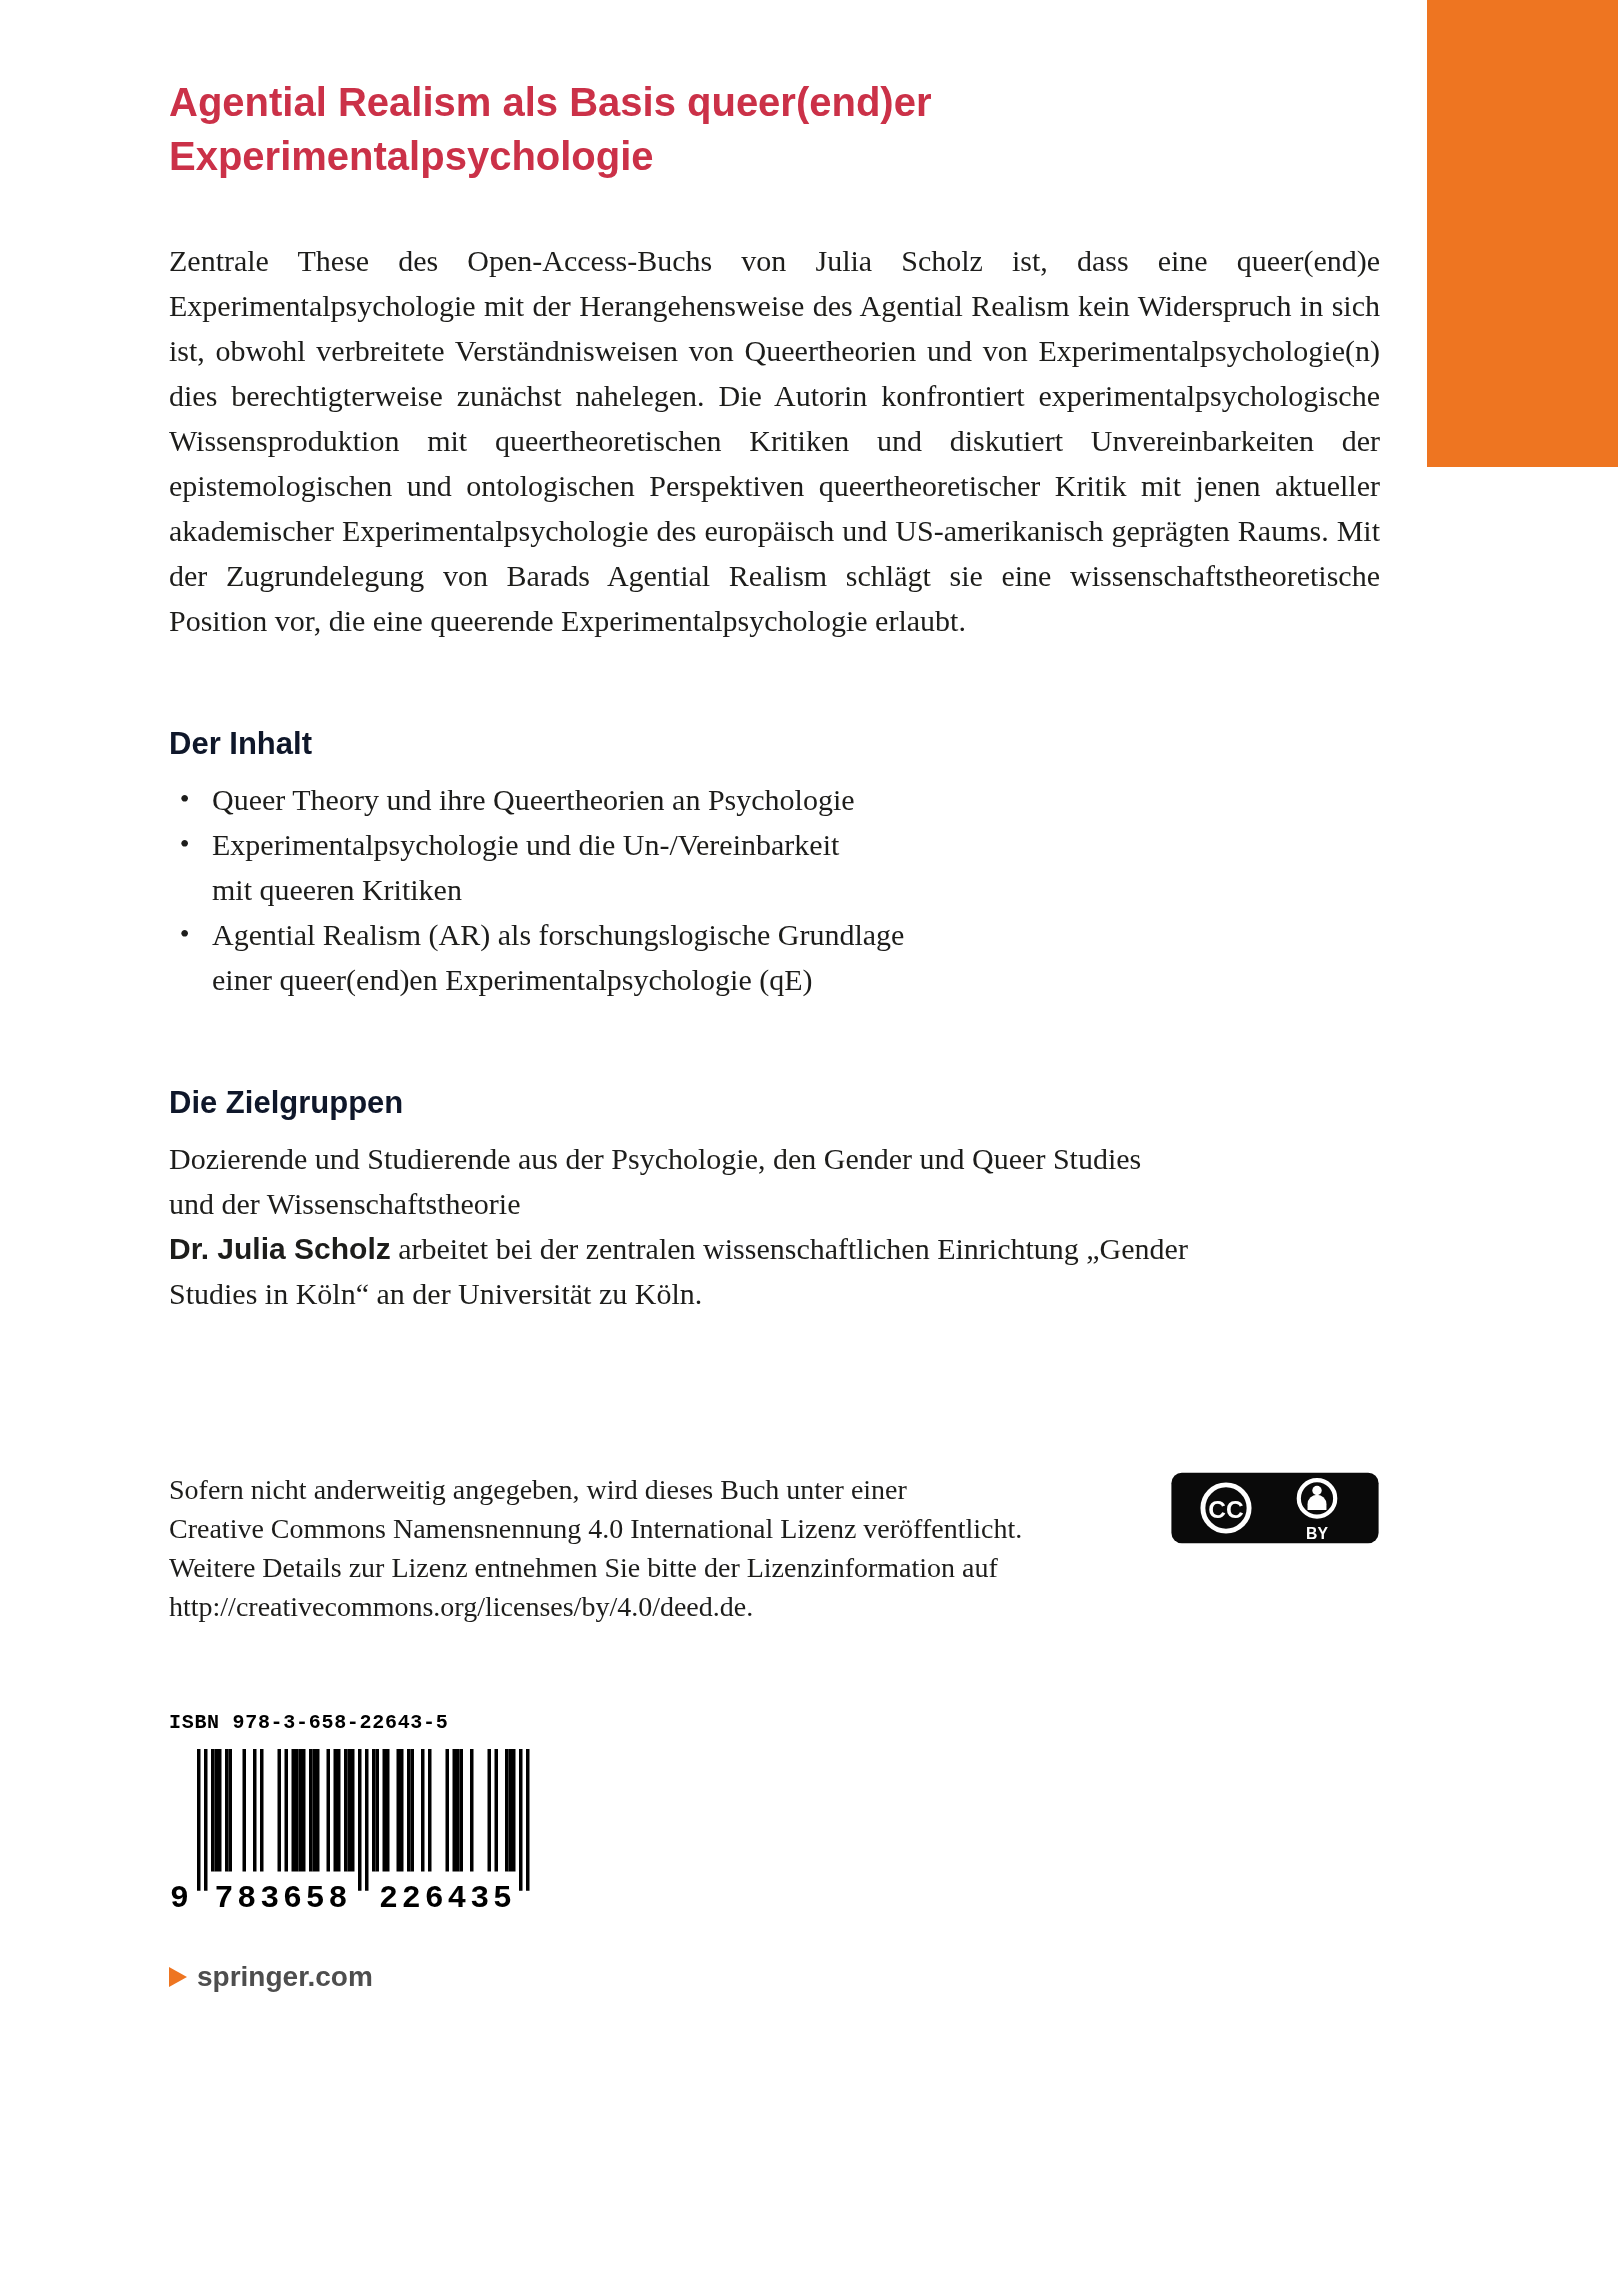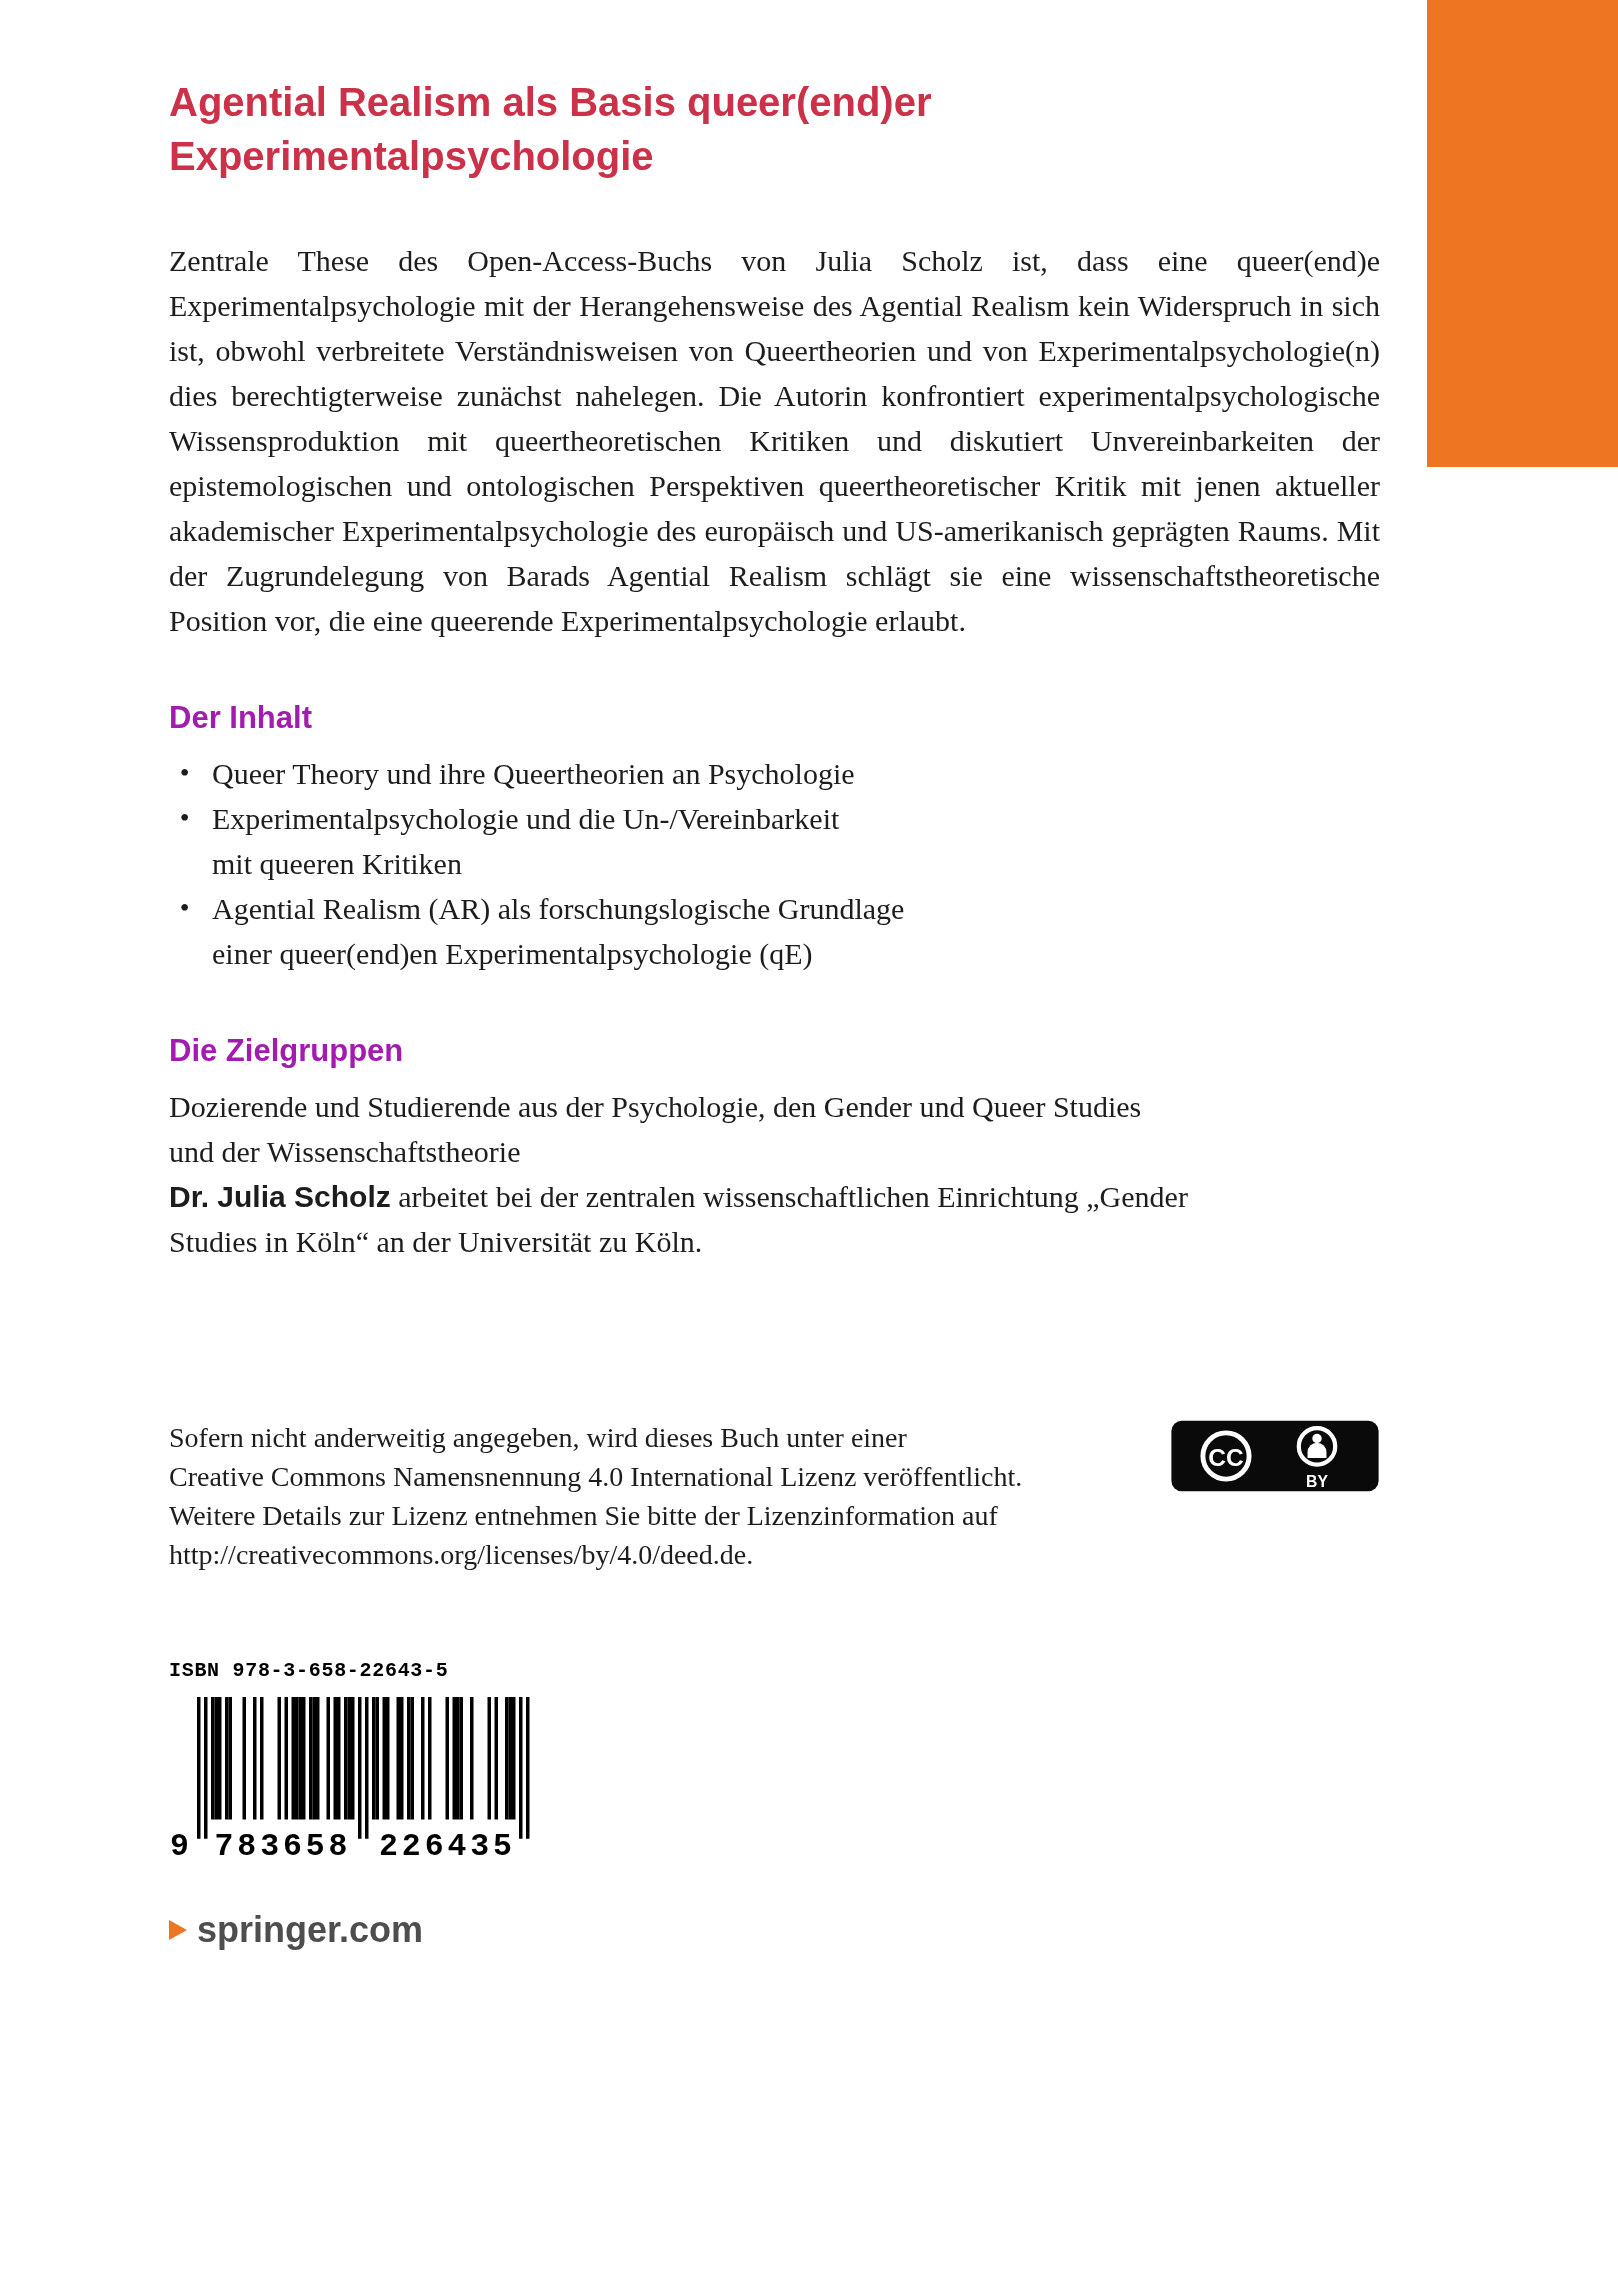--- a/index.html
+++ b/index.html
@@ -31,22 +31,22 @@
   .abstract {
     font-size: 30px; line-height: 45px;
     text-align: justify;
     margin: 55px 0 0 0;
   }
 
   .sec-heading {
     font-family: "Liberation Sans", sans-serif;
     font-weight: bold;
     font-size: 31px; line-height: 35px;
-    color: #a21caf;
-    margin: 57px 0 16px 0;
+    color: #0f172a;
+    margin: 83px 0 16px 0;
   }
 
   .bullets { list-style: none; margin: 0; padding: 0; font-size: 30px; line-height: 45px; }
   .bullets li { position: relative; padding-left: 43px; white-space: pre-line; }
   .bullets li::before {
     content: "\2022";
     position: absolute; left: 10.8px; top: -1.3px;
     font-size: 28px;
   }
 
@@ -67,21 +67,21 @@
   .barcode { display: block; margin-top: 15px; }
   .bc-digit {
     font-family: "Liberation Mono", monospace;
     font-size: 9px; font-weight: bold; fill: #000;
   }
 
   .footer {
     margin-top: 51px;
     display: flex; align-items: center;
     font-family: "Liberation Sans", sans-serif;
-    font-weight: bold; font-size: 36px;
+    font-weight: bold; font-size: 28px;
     color: #4e4e4e;
   }
   .footer .tri {
     width: 0; height: 0; display: inline-block;
     border-left: 18px solid #ee7521;
     border-top: 10.8px solid transparent;
     border-bottom: 10.8px solid transparent;
     margin-right: 10px;
   }
 </style>

